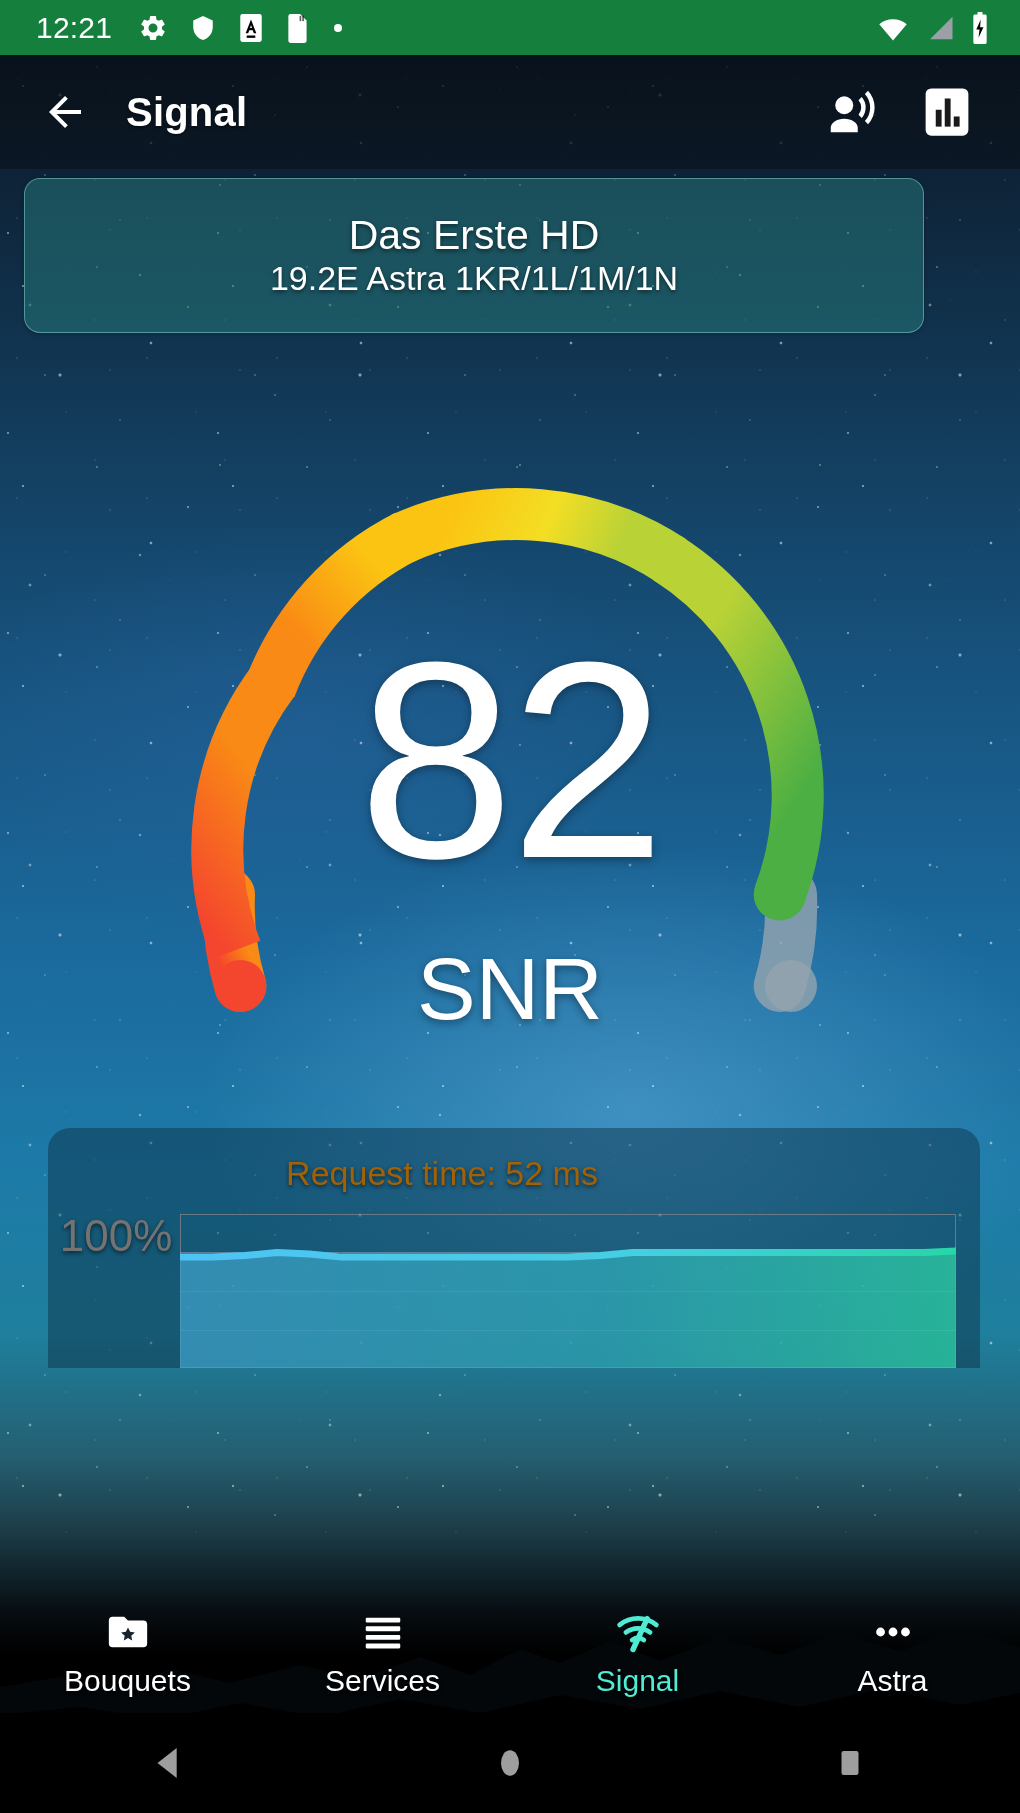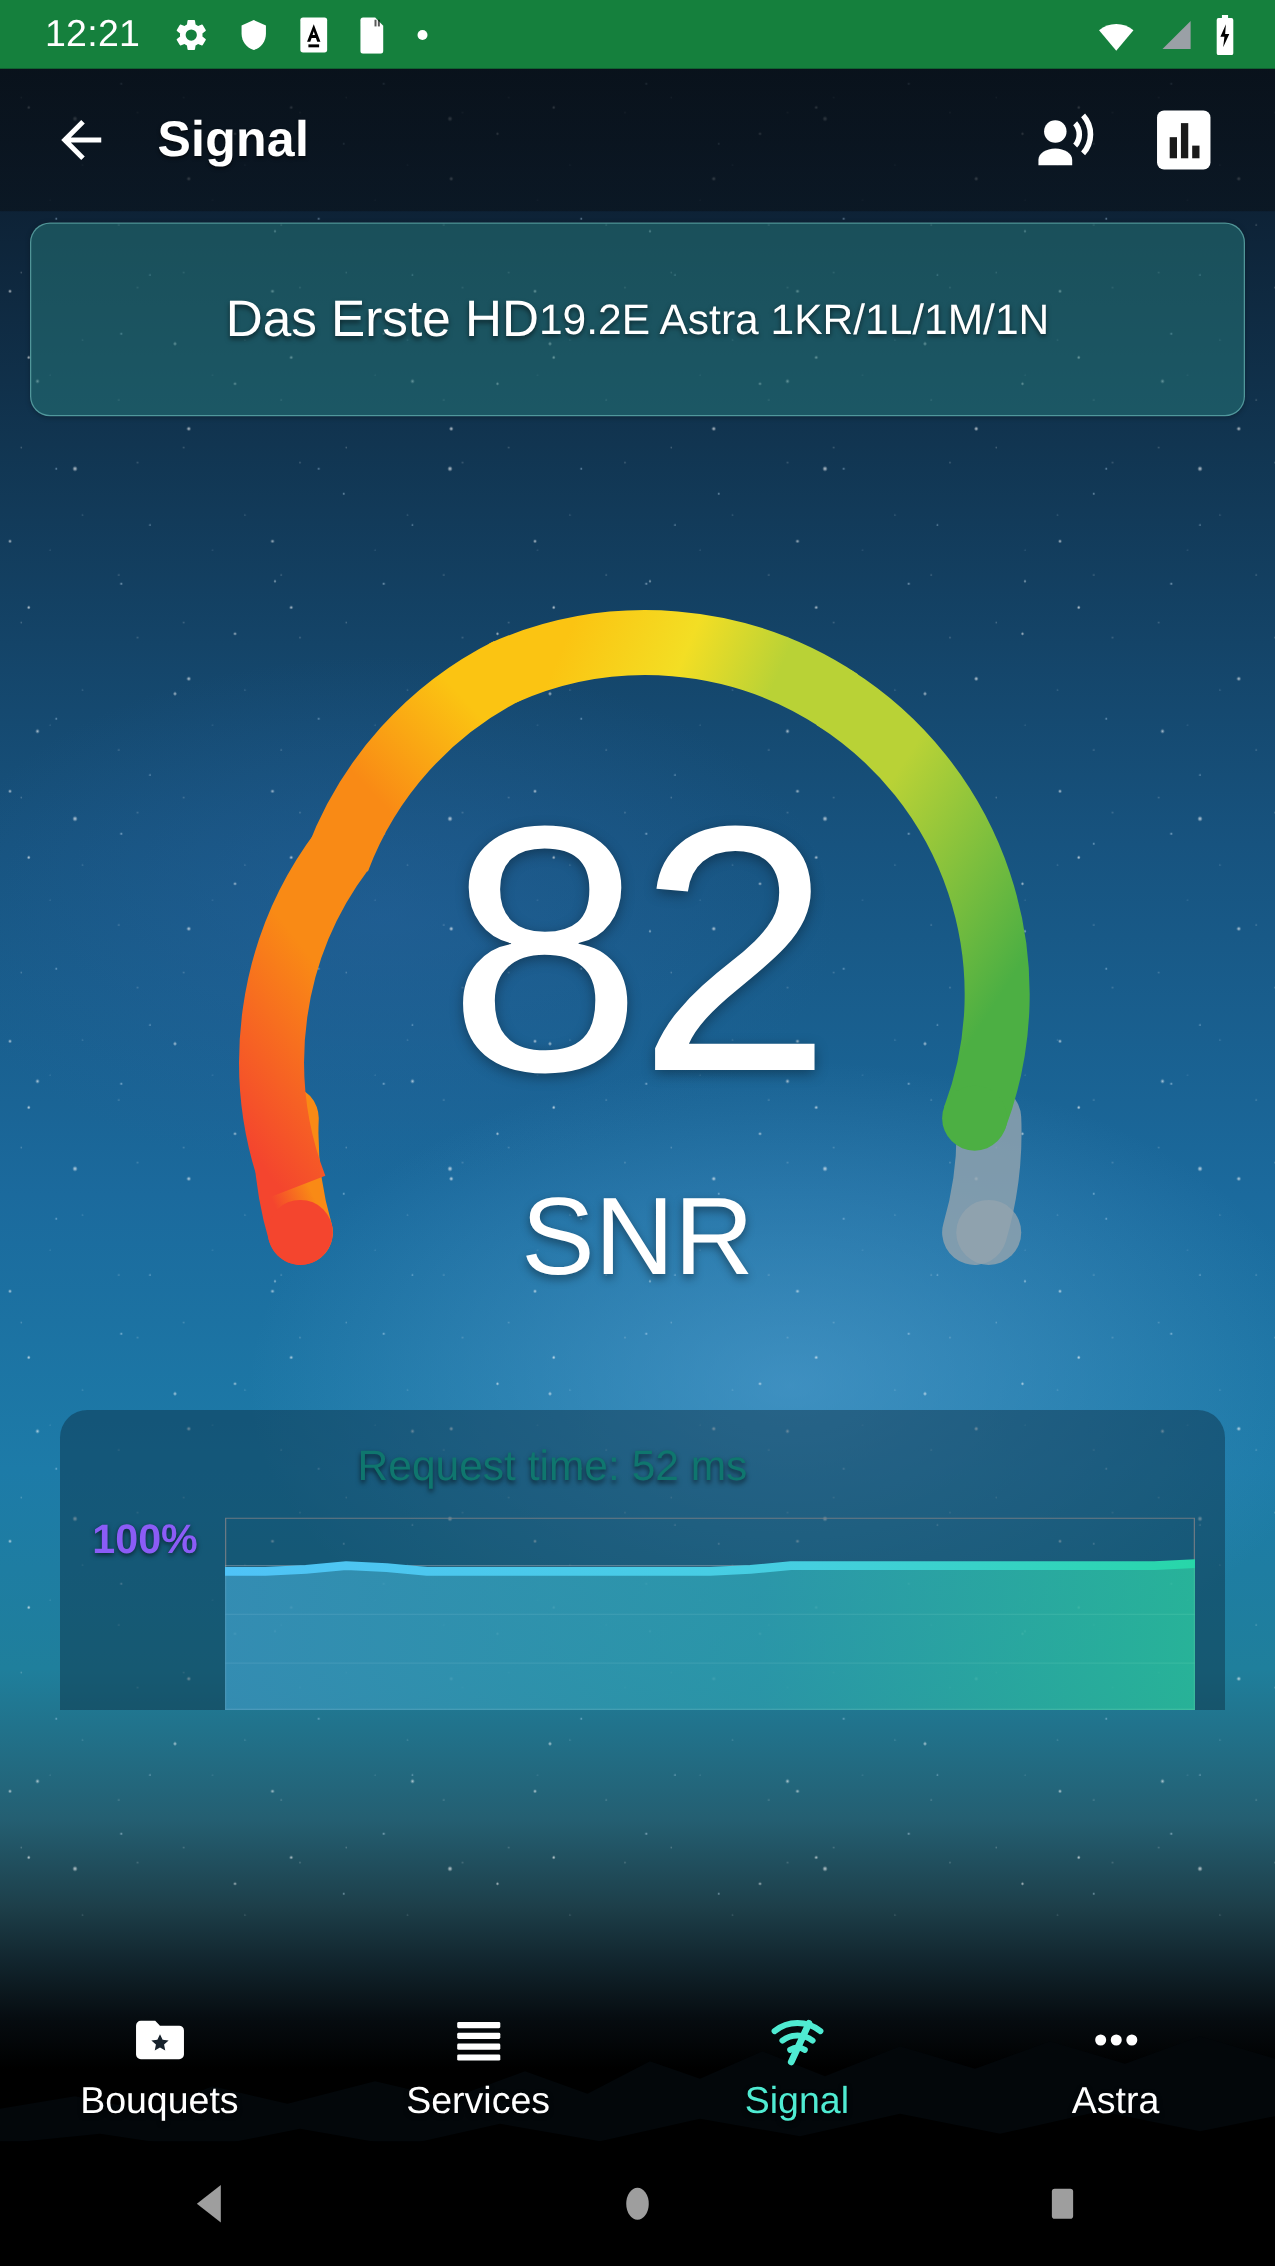--- a/index.html
+++ b/index.html
@@ -105,25 +105,25 @@
   #backbtn{ margin-left:34px; width:62px; height:62px; display:flex; align-items:center; justify-content:center; cursor:pointer; }
   #apptitle{
     color:#fff; font-size:40px; font-weight:600; margin-left:30px;
     letter-spacing:.2px; text-shadow:0 1px 3px rgba(0,0,0,.6);
   }
   #appbar-actions{ margin-left:auto; display:flex; align-items:center; gap:42px; margin-right:46px; }
   .appbar-act{ cursor:pointer; display:flex; align-items:center; justify-content:center; }
 
   
   #channelcard{
-    position:absolute; left:24px; top:178px; width:972px; height:155px;
+    position:absolute; left:24px; top:178px; width:900px; height:155px;
     border-radius:16px;
     border:1px solid rgba(125,205,200,.55);
     background:rgba(38,120,122,.52);
-    display:flex; align-items:center; justify-content:center;
+    display:flex; flex-direction:column; align-items:center; justify-content:center;
     z-index:20;
     box-shadow:0 1px 4px rgba(0,0,0,.25);
   }
   #ch-name{
     color:#fff; font-size:41px; font-weight:400;
     text-shadow:0 2px 4px rgba(0,0,0,.55); line-height:1.1;
   }
   #ch-sub{
     color:#fff; font-size:34px; font-weight:400; margin-top:2px;
     text-shadow:0 2px 4px rgba(0,0,0,.55); line-height:1.1;
@@ -148,26 +148,26 @@
 
   
   #chartcard{
     position:absolute; left:48px; top:1128px; width:932px; height:240px;
     border-radius:22px 22px 0 0;
     background:rgba(10,38,58,.42);
     z-index:18; overflow:hidden;
   }
   #chart-title{
     position:absolute; left:0; top:28px; width:788px; text-align:center;
-    color:#0f766e; font-size:34px; font-weight:400; line-height:1;
+    color:#a16207; font-size:34px; font-weight:400; line-height:1;
     text-shadow:0 2px 4px rgba(0,0,0,.6);
   }
   #chart-ymax{
     position:absolute; left:10px; top:86px; width:116px; text-align:center;
-    color:#8b5cf6; font-size:33px; font-weight:700; line-height:1;
+    color:#737373; font-size:44px; font-weight:400; line-height:1;
     text-shadow:0 2px 4px rgba(0,0,0,.6);
   }
   #chart-plot{
     position:absolute; left:132px; top:86px; width:776px; height:154px;
   }
 
   
   #bottomnav{
     position:absolute; left:0; top:1598px; width:1020px; height:115px;
     display:flex; z-index:25;text-align:right;

